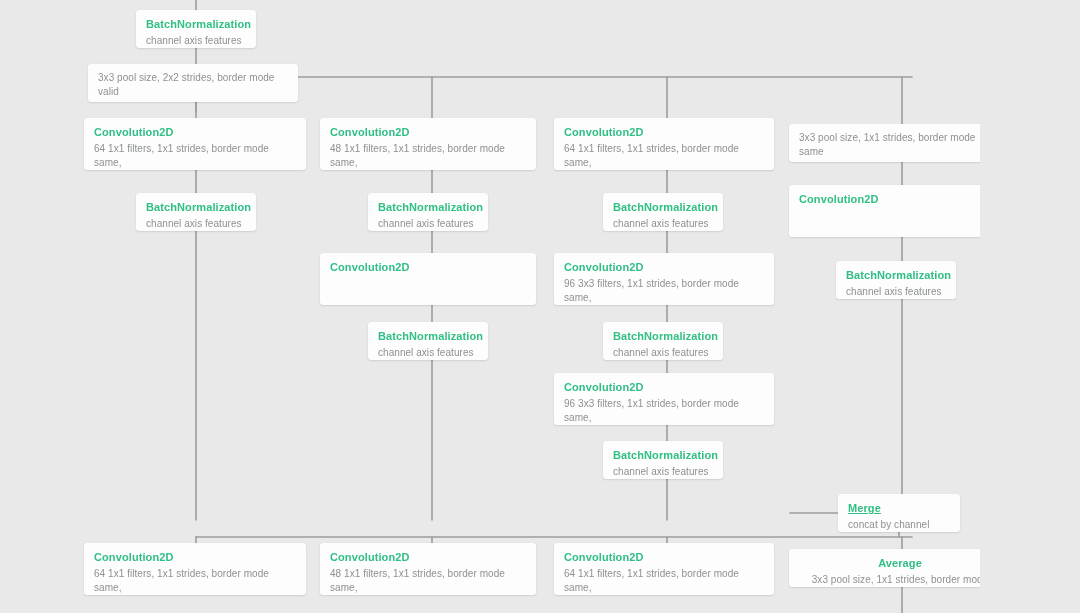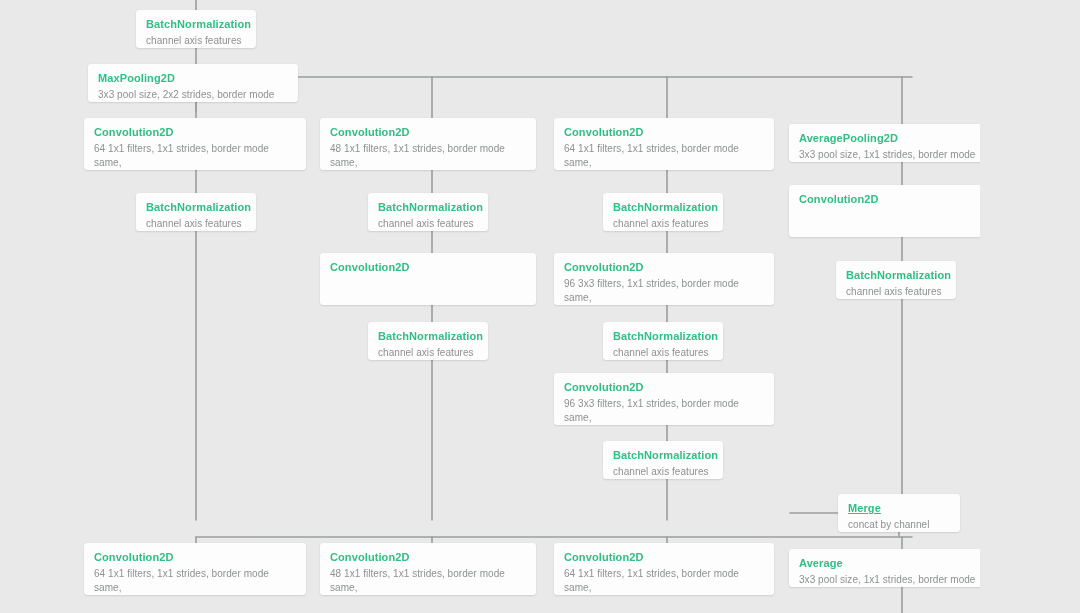--- a/index.html
+++ b/index.html
@@ -105,37 +105,35 @@
         <path d="M 902,587 L 902,613"></path>
       </g>
   </svg>
 
   <div id="node-layer">
       <div class="node" style="left: 136px; top: 10px; width: 120px; height: 38px; background: rgb(253, 253, 253);">
         <div class="title" style="color: rgb(47, 191, 132);">BatchNormalization</div>
         <div class="desc" style="color: rgb(141, 145, 144);">channel axis features</div>
       </div>
       <div class="node" style="left: 88px; top: 64px; width: 210px; height: 38px; background: rgb(253, 253, 253);">
-        <div class="title" style="color: rgb(47, 191, 132);">MaxPooling2D</div>
         <div class="desc" style="color: rgb(141, 145, 144);">3x3 pool size, 2x2 strides, border mode valid</div>
       </div>
       <div class="node" style="left: 84px; top: 118px; width: 222px; height: 52px; background: rgb(253, 253, 253);">
         <div class="title" style="color: rgb(47, 191, 132);">Convolution2D</div>
         <div class="desc" style="color: rgb(141, 145, 144);">64 1x1 filters, 1x1 strides, border mode same,<br>ReLU</div>
       </div>
       <div class="node" style="left: 320px; top: 118px; width: 216px; height: 52px; background: rgb(253, 253, 253);">
         <div class="title" style="color: rgb(47, 191, 132);">Convolution2D</div>
         <div class="desc" style="color: rgb(141, 145, 144);">48 1x1 filters, 1x1 strides, border mode same,<br>ReLU</div>
       </div>
       <div class="node" style="left: 554px; top: 118px; width: 220px; height: 52px; background: rgb(253, 253, 253);">
         <div class="title" style="color: rgb(47, 191, 132);">Convolution2D</div>
         <div class="desc" style="color: rgb(141, 145, 144);">64 1x1 filters, 1x1 strides, border mode same,<br>ReLU</div>
       </div>
       <div class="node" style="left: 789px; top: 124px; width: 222px; height: 38px; background: rgb(253, 253, 253);">
-        <div class="title" style="color: rgb(47, 191, 132);">AveragePooling2D</div>
         <div class="desc" style="color: rgb(141, 145, 144);">3x3 pool size, 1x1 strides, border mode same</div>
       </div>
       <div class="node" style="left: 136px; top: 193px; width: 120px; height: 38px; background: rgb(253, 253, 253);">
         <div class="title" style="color: rgb(47, 191, 132);">BatchNormalization</div>
         <div class="desc" style="color: rgb(141, 145, 144);">channel axis features</div>
       </div>
       <div class="node" style="left: 368px; top: 193px; width: 120px; height: 38px; background: rgb(253, 253, 253);">
         <div class="title" style="color: rgb(47, 191, 132);">BatchNormalization</div>
         <div class="desc" style="color: rgb(141, 145, 144);">channel axis features</div>
       </div>
@@ -182,20 +180,20 @@
         <div class="desc" style="color: rgb(141, 145, 144);">64 1x1 filters, 1x1 strides, border mode same,<br>ReLU</div>
       </div>
       <div class="node" style="left: 320px; top: 543px; width: 216px; height: 52px; background: rgb(253, 253, 253);">
         <div class="title" style="color: rgb(47, 191, 132);">Convolution2D</div>
         <div class="desc" style="color: rgb(141, 145, 144);">48 1x1 filters, 1x1 strides, border mode same,<br>ReLU</div>
       </div>
       <div class="node" style="left: 554px; top: 543px; width: 220px; height: 52px; background: rgb(253, 253, 253);">
         <div class="title" style="color: rgb(47, 191, 132);">Convolution2D</div>
         <div class="desc" style="color: rgb(141, 145, 144);">64 1x1 filters, 1x1 strides, border mode same,<br>ReLU</div>
       </div>
-      <div class="node" style="left: 789px; top: 549px; width: 222px; height: 38px; background: rgb(253, 253, 253);">
+      <div class="node" style="left: 789px; top: 549px; width: 222px; height: 38px; background: rgb(253, 253, 253); text-align: center;">
         <div class="title" style="color: rgb(47, 191, 132);">Average</div>
         <div class="desc" style="color: rgb(141, 145, 144);">3x3 pool size, 1x1 strides, border mode same</div>
       </div>
     </div>
 
 
 </div>
 
 </body></html>

